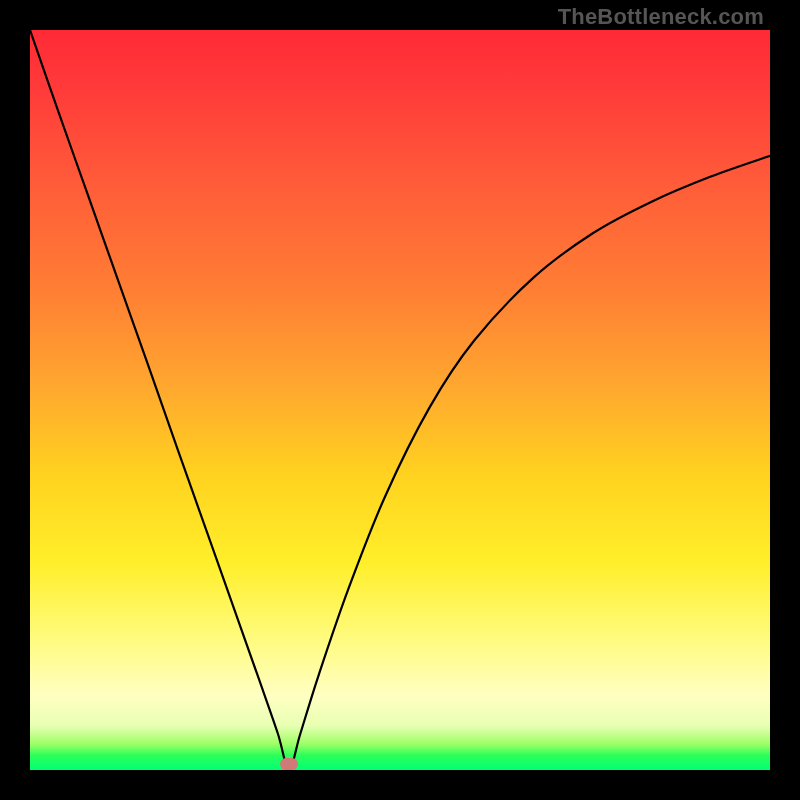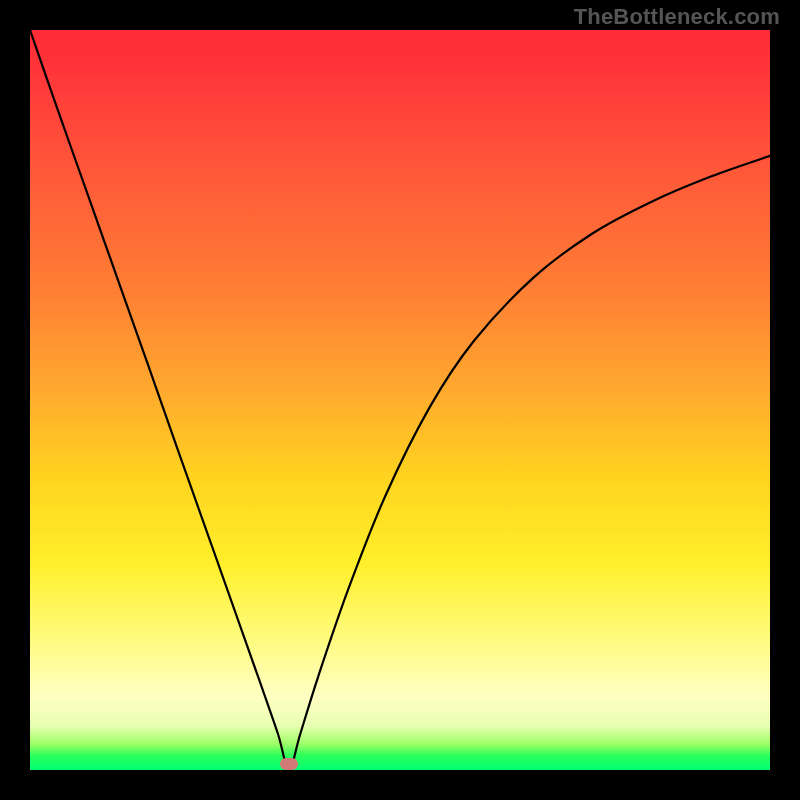--- a/index.html
+++ b/index.html
@@ -6,21 +6,21 @@
   html, body { width: 800px; height: 800px; overflow: hidden; background: #000; }
   .frame {
     width: 800px;
     height: 800px;
     background: #000;
     position: relative;
   }
   .watermark {
     position: absolute;
     top: 4px;
-    right: 20px;
+    right: 36px;
     font-family: Arial, Helvetica, sans-serif;
     font-size: 22px;
     font-weight: 600;
     color: #555555;
     letter-spacing: 0.2px;
     z-index: 5;
   }
   .plot-area {
     position: absolute;
     left: 30px;

